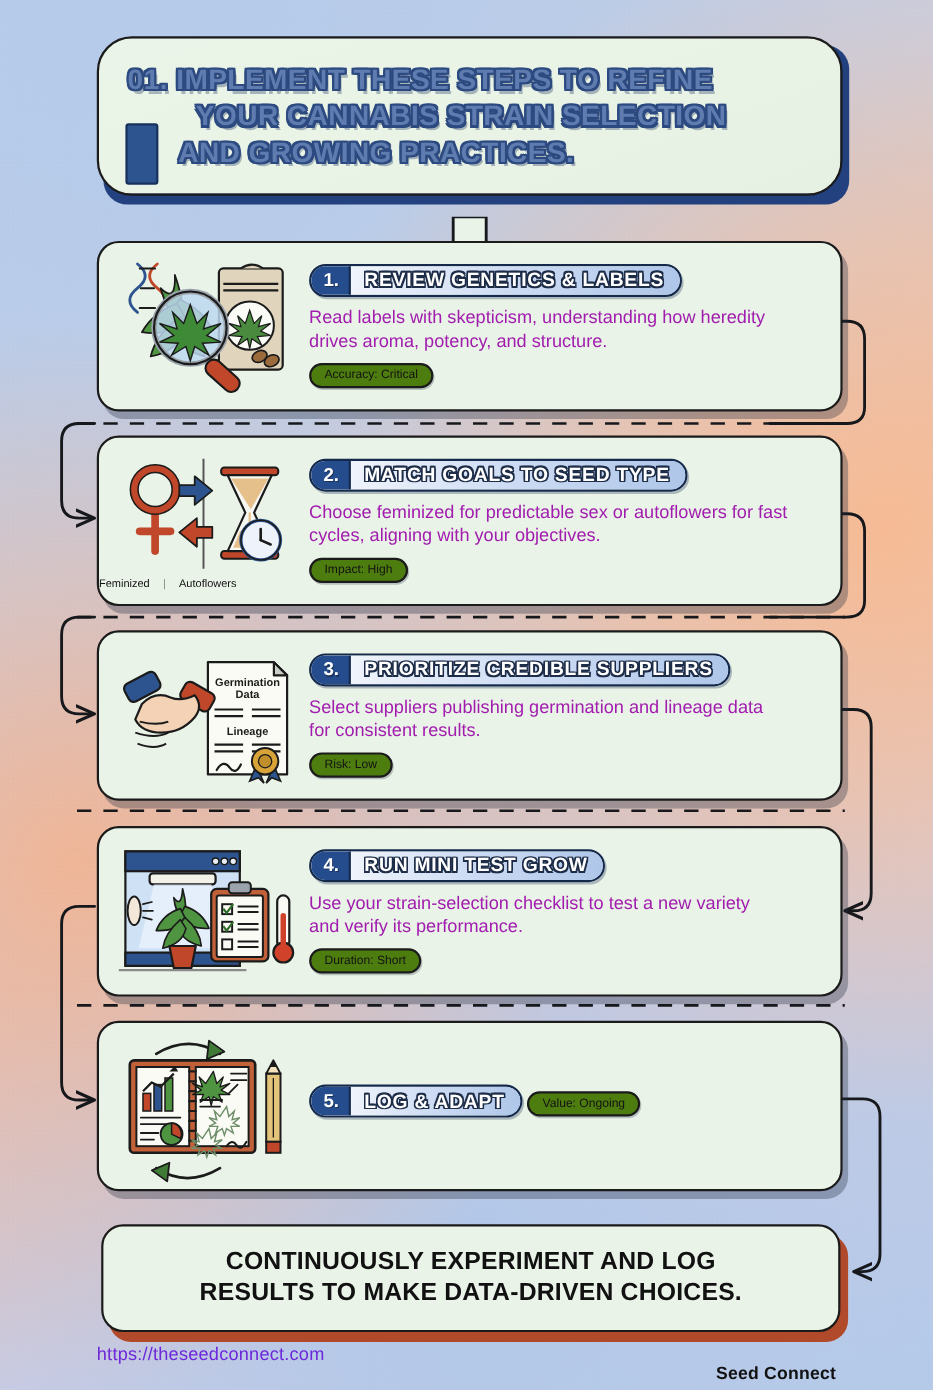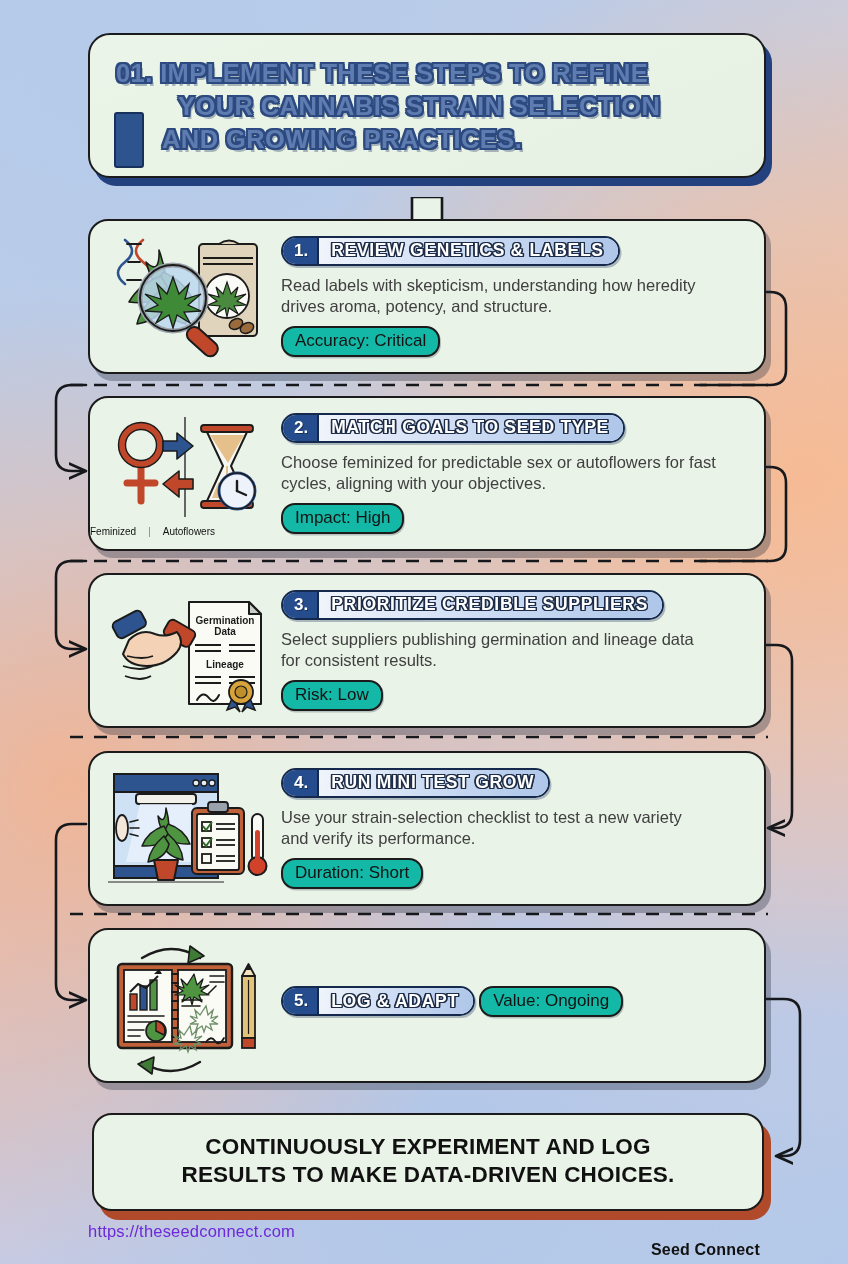--- a/index.html
+++ b/index.html
@@ -42,21 +42,21 @@
   .header-wrap { position: absolute; left: 88px; top: 33px; width: 678px; }
 
   .header-shadow {
     position: absolute; left: 6px; top: 8px; right: -6px; bottom: -8px;
     background: #23417e; border-radius: 22px;
   }
   .header-box {
     position: relative;
     background: linear-gradient(160deg,#eaf4e8 0%,#e9f4e6 45%,#e6f1e4 100%);
     border: 2.5px solid #1b1b1b;
-    border-radius: 22px;
+    border-radius: 32px;
     padding: 22px 26px 20px 26px;
     min-height: 133px;
   }
   .header-title {
     font-size: 25.5px;
     line-height: 1.30;
     font-weight: 900;
     letter-spacing: .4px;
     color: #5f7cb0;
     -webkit-text-stroke: 2.2px #2b4madmin;
@@ -150,32 +150,32 @@
     text-shadow:
       -1.4px -1.4px 0 #1d2c47, 1.4px -1.4px 0 #1d2c47,
       -1.4px 1.4px 0 #1d2c47, 1.4px 1.4px 0 #1d2c47,
       0 -1.4px 0 #1d2c47, 0 1.4px 0 #1d2c47,
       -1.4px 0 0 #1d2c47, 1.4px 0 0 #1d2c47;
     white-space: nowrap;
   }
   .card-desc {
     font-size: 16.5px;
     line-height: 1.30;
-    color: #404040;
+    color: #a21caf;
     margin-bottom: 9px;
     max-width: 432px;
   }
   .tag {
     display: inline-block;
     border: 2px solid #1b1b1b;
     border-radius: 14px;
     padding: 3px 12px 4px 12px;
-    font-size: 17px;
+    font-size: 11px;
     color: #131313;
-    background: #14b8a6;
+    background: #4d7c0f;
     box-shadow: 1px 1.5px 0 rgba(30,40,60,.25);
   }
 
   
   .footer-wrap { position: absolute; left: 92px; top: 1113px; width: 672px; }
   .footer-shadow {
     position: absolute; left: 7px; top: 9px; right: -7px; bottom: -9px;
     background: #b04a2a; border-radius: 20px;
   }
   .footer-box {

